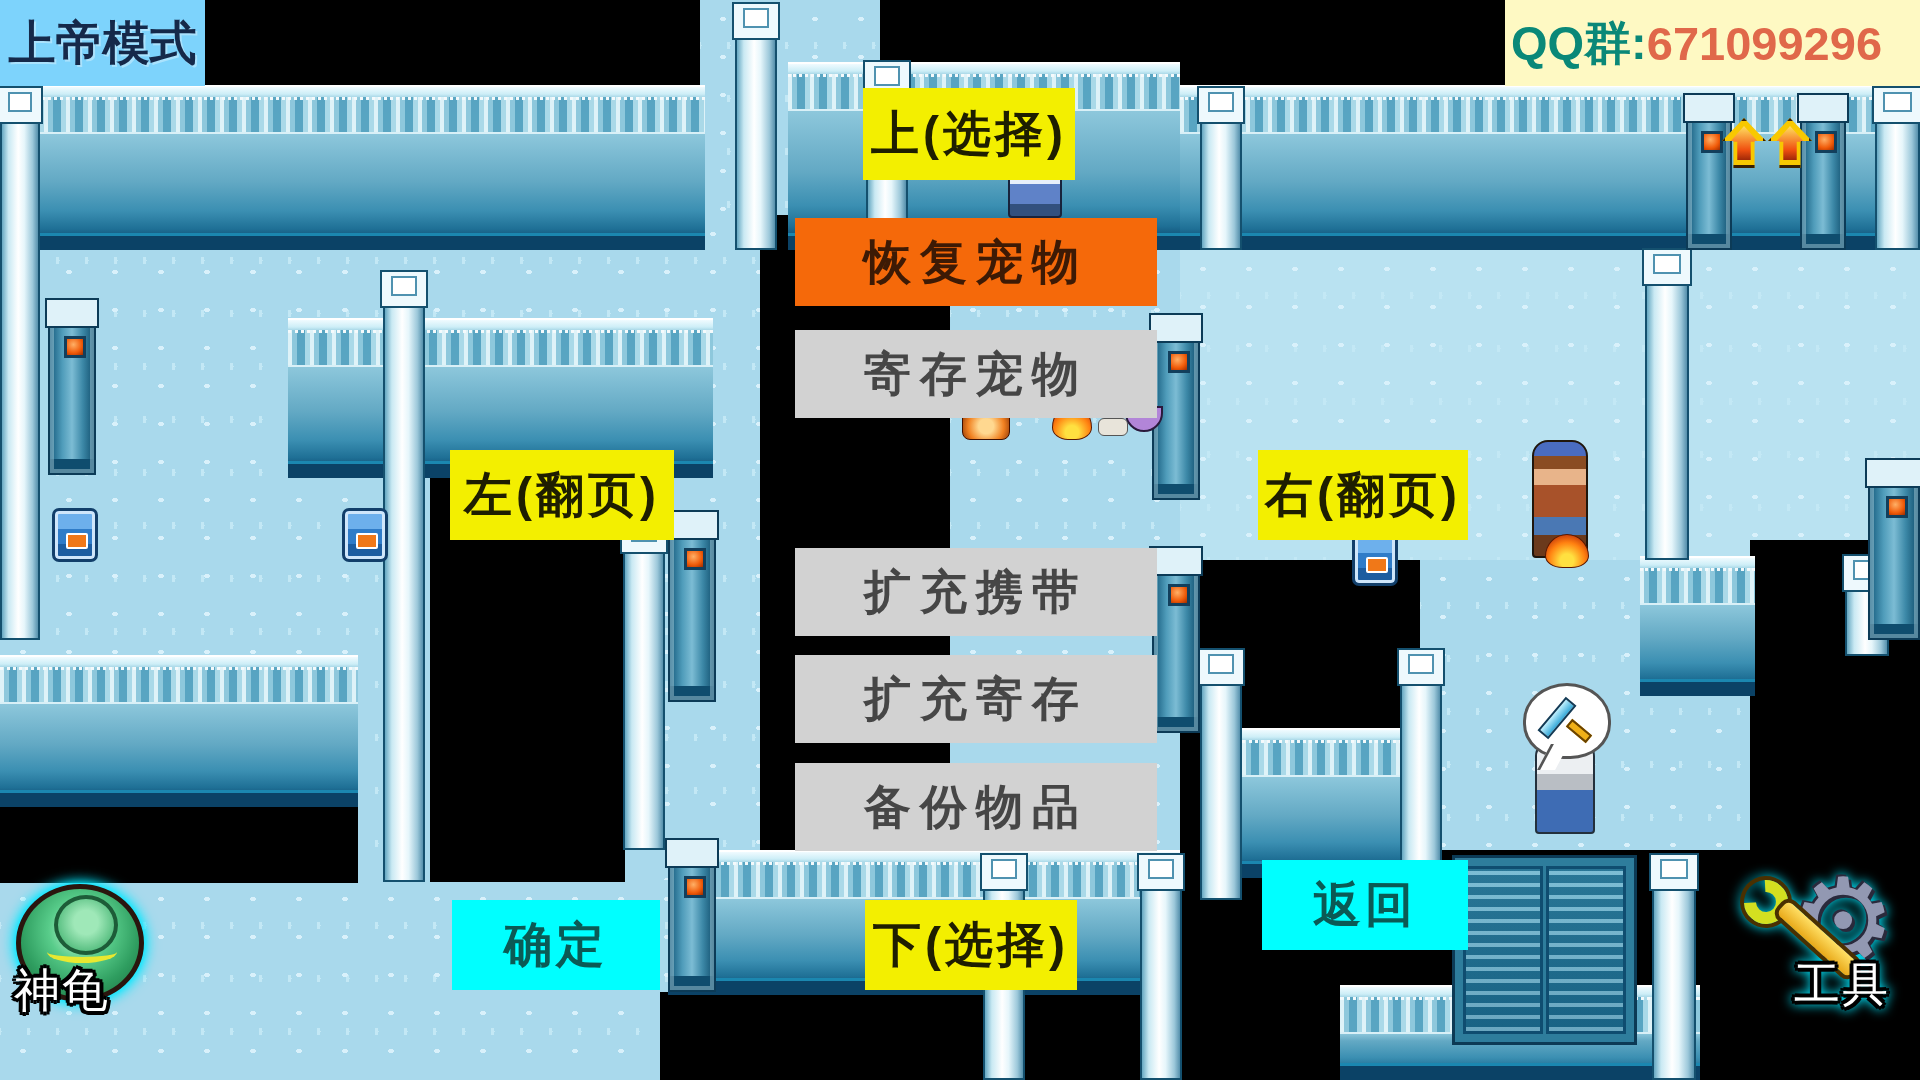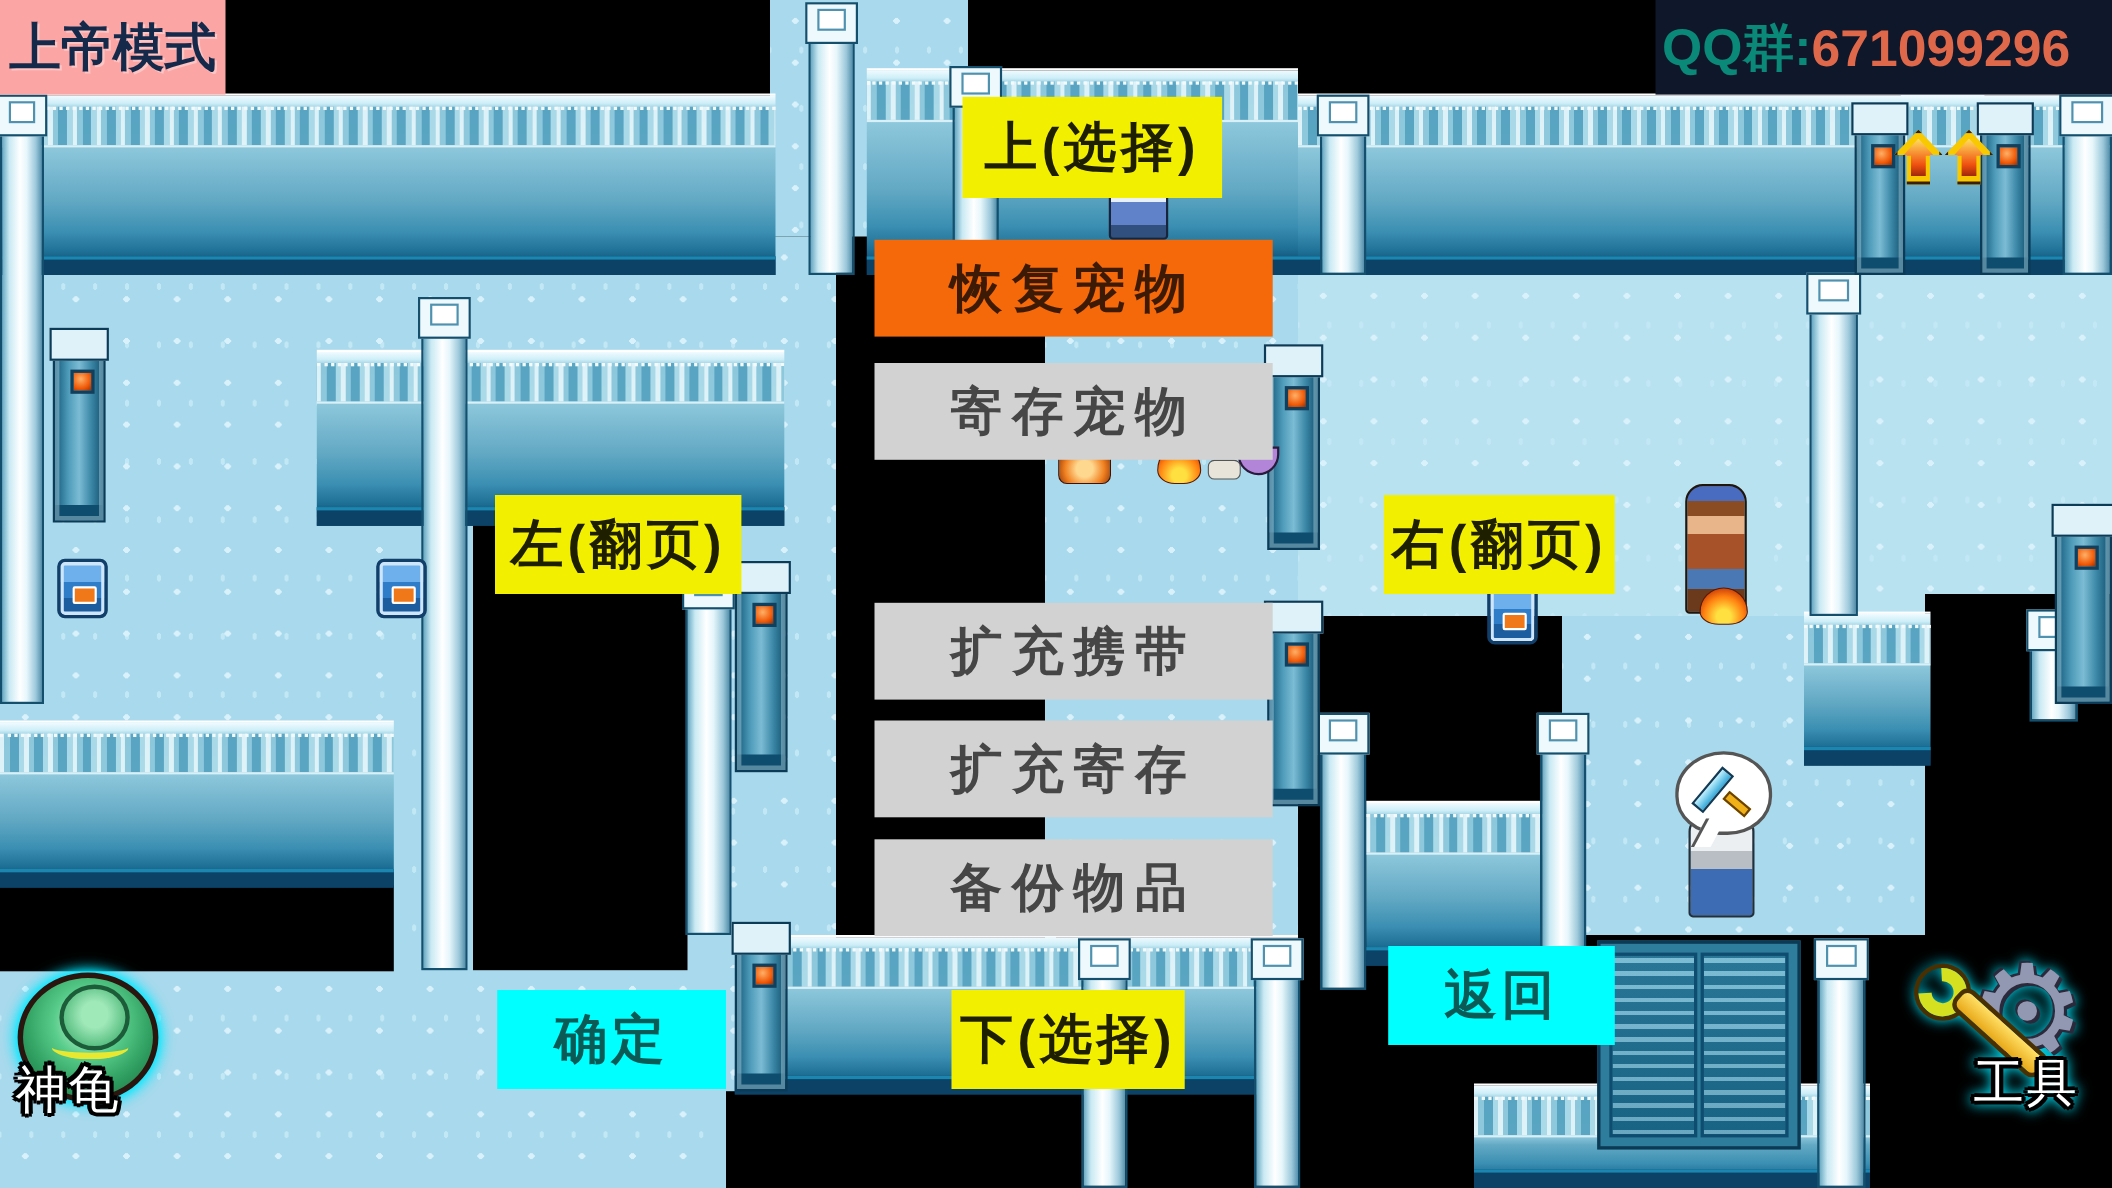--- a/index.html
+++ b/index.html
@@ -175,29 +175,29 @@
   <div class="bone" style="left:1098px;top:418px;width:30px;height:18px;"></div>
   <div class="crescent" style="left:1125px;top:406px;width:38px;height:26px;"></div>
 
   <div class="uparrow" style="left:1722px;top:118px;">
       <i></i>
     </div>
   <div class="uparrow" style="left:1768px;top:118px;">
       <i></i>
     </div>
 
-  <div class="tag" style="left:0;top:0;width:205px;height:86px;background:#fca5a5;color:#15294a;text-shadow:2px 2px 0 rgba(255,255,255,.35);">上帝模式</div>
-
-
-  <div class="tag" style="left:1505px;top:0;width:415px;height:86px;background:#0f172a;white-space:nowrap;justify-content:flex-start;padding-left:6px;">
+  <div class="tag" style="left:0;top:0;width:205px;height:86px;background:#7dd3fc;color:#15294a;text-shadow:2px 2px 0 rgba(255,255,255,.35);">上帝模式</div>
+
+
+  <div class="tag" style="left:1505px;top:0;width:415px;height:86px;background:#fef9c3;white-space:nowrap;justify-content:flex-start;padding-left:6px;">
     <span style="position:static;color:#0a8878;">QQ群:</span>
       <span style="position:static;color:#e0684a;">671099296</span>
   </div>
 
-  <div class="btn yellow" style="left:863px;top:88px;width:236px;height:92px;margin-left:12px;">上(选择)</div>
+  <div class="btn yellow" style="left:863px;top:88px;width:212px;height:92px;">上(选择)</div>
 
   <div class="menu-item selected" style="top:218px;">恢复宠物</div>
   <div class="menu-item" style="top:330px;">寄存宠物</div>
   <div class="menu-item" style="top:548px;">扩充携带</div>
   <div class="menu-item" style="top:655px;">扩充寄存</div>
   <div class="menu-item" style="top:763px;">备份物品</div>
 
   <div class="btn yellow" style="left:450px;top:450px;width:224px;height:90px;">左(翻页)</div>
   <div class="btn yellow" style="left:1258px;top:450px;width:210px;height:90px;">右(翻页)</div>
 

